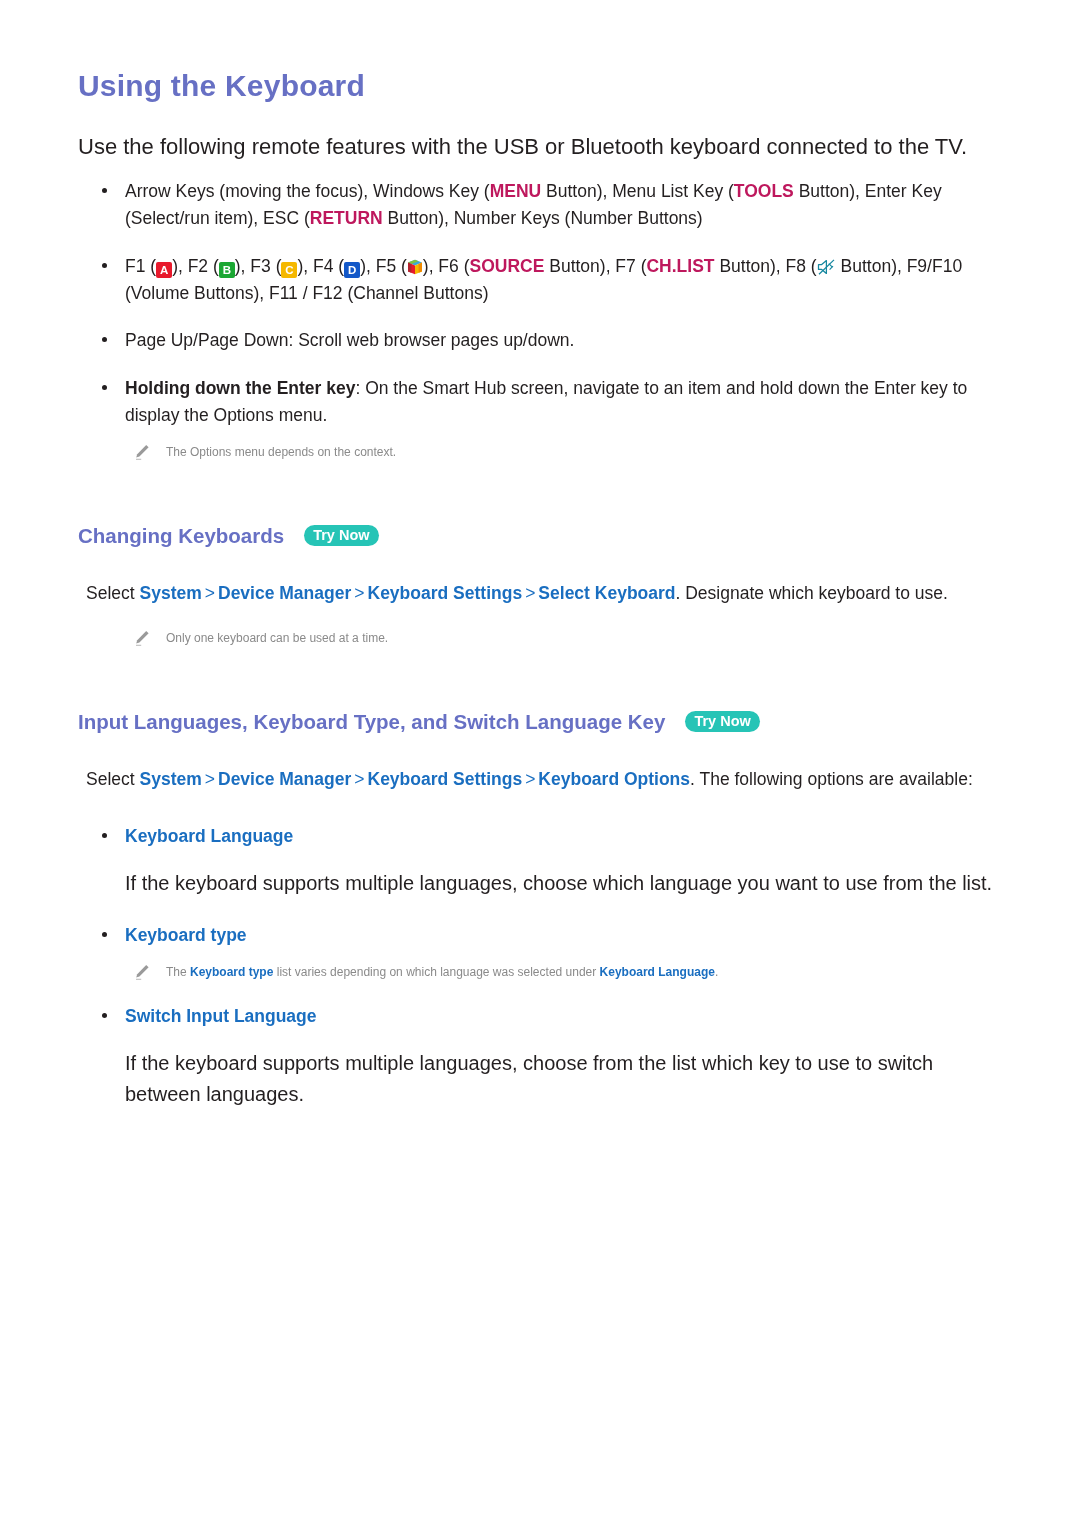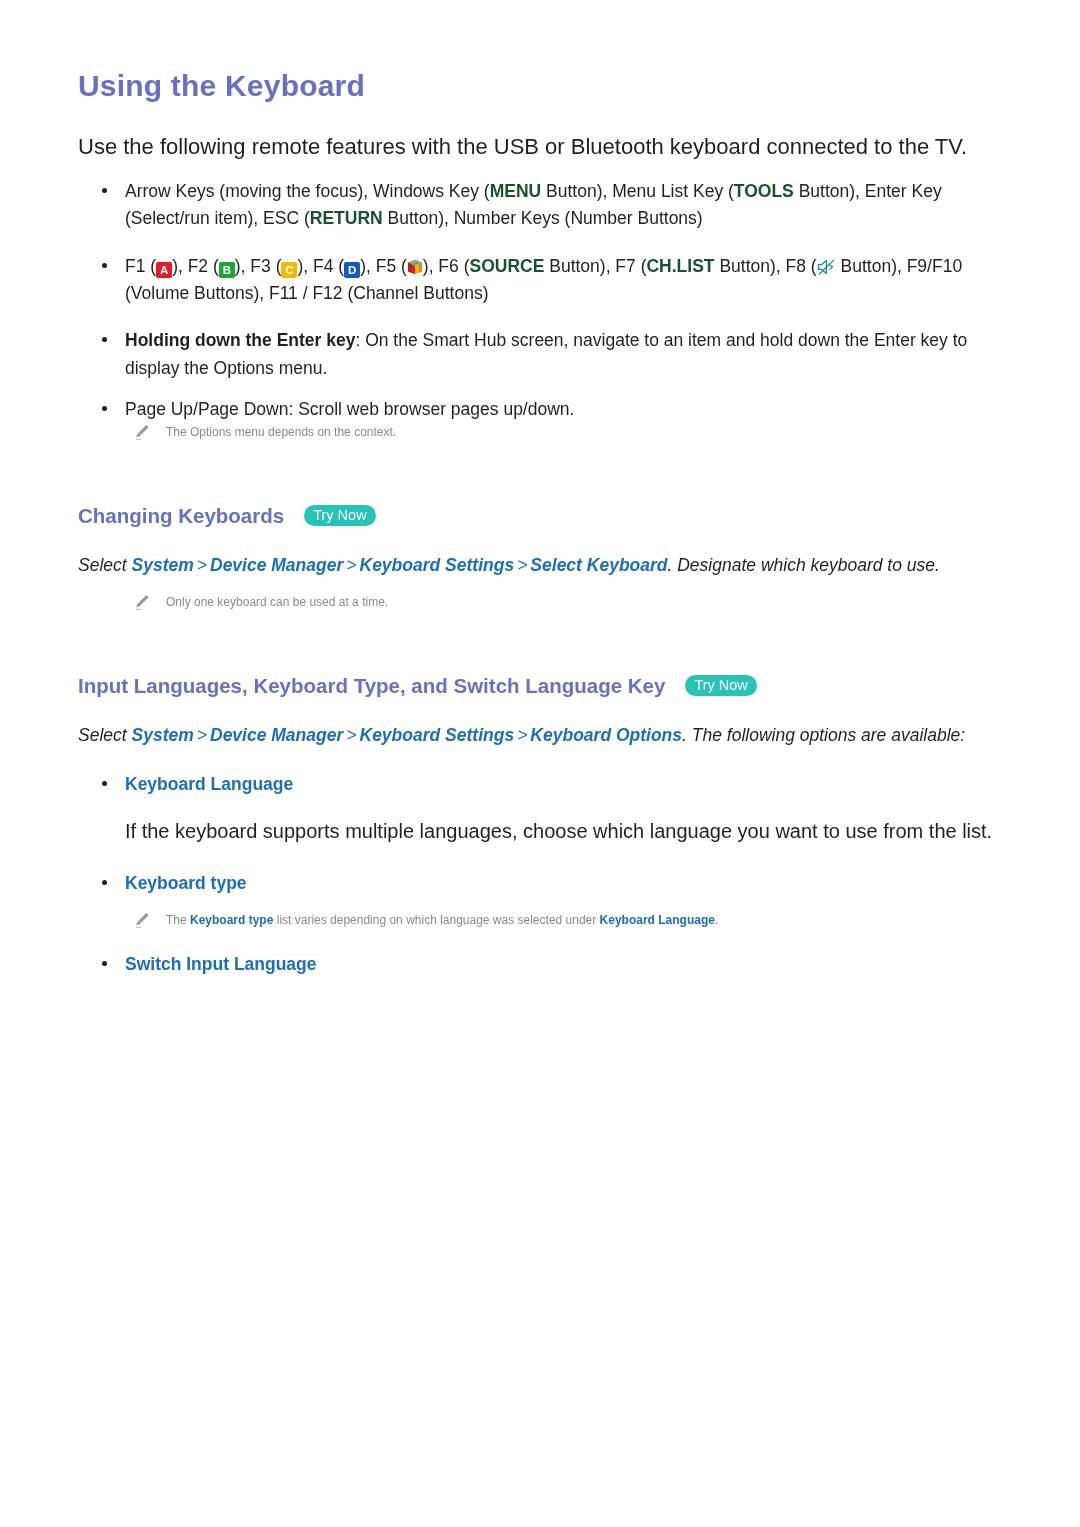--- a/index.html
+++ b/index.html
@@ -42,43 +42,42 @@
     flex-wrap: wrap;
     gap: 12px;
   }
   .section-heading .htext { white-space: pre; }
 
   .trynow {
     display: inline-block;
     background: #26c4b6;
     color: #ffffff;
     font-size: 14.5px;
-    font-weight: normal;
+    font-weight: bold;
     border-radius: 11px;
     padding: 2px 9px 3px 9px;
     line-height: 1.15;
     margin-left: 8px;
     position: relative;
     top: -1px;
     white-space: nowrap;
   }
 
   
   .intro {
     font-size: 22px;
     line-height: 1.55;
     margin: 0 0 14px 0;
     color: #231f20;
   }
   .para {
     font-size: 17.5px;
     line-height: 1.56;
     color: #231f20;
-    margin: 0;
-    font-style: italic;
+    margin: 8px;
   }
 
   
   ul.bullets {
     list-style: none;
     margin: 0;
     padding: 0;
   }
   ul.bullets > li {
     position: relative;
@@ -127,21 +126,21 @@
   }
   .sub-body {
     font-size: 20px;
     line-height: 1.56;
     padding-left: 47px;
     margin: 18px 0 0 0;
     color: #231f20;
   }
 
   
-  .kw      { color: #14532d; font-weight: bold; }
+  .kw      { color: #be185d; font-weight: bold; }
   .link    { color: #1a6ec0; font-weight: bold; }
   .bold    { font-weight: bold; color: #231f20; }
   .gt      { color: #1a6ec0; font-weight: normal; padding: 0 3px; }
 
   
   .note {
     position: relative;
     padding-left: 88px;
     font-size: 12px;
     line-height: 1.5;
@@ -217,26 +216,26 @@
             <polygon points="1,3.6 4.4,5.0 4.4,13.7 1,12.4" fill="#b2232e"></polygon>
             <polygon points="11.6,5.0 15,3.6 15,12.4 11.6,13.8" fill="#f08a00"></polygon>
           </svg></span><span>), F6 (</span><span class="kw">SOURCE</span><span> Button), F7 (</span><span class="kw">CH.LIST</span><span> Button), F8 (</span><span class="muteicon"><svg viewBox="0 0 19 16" width="19" height="16" xmlns="http://www.w3.org/2000/svg">
             <path d="M1.5 5.6 h3.2 L9.4 1.6 v12.8 L4.7 10.4 H1.5 Z" fill="none" stroke="#15879f" stroke-width="1.25" stroke-linejoin="round"></path>
             <line x1="2" y1="15.2" x2="17" y2="0.9" stroke="#15879f" stroke-width="1.25"></line>
             <line x1="11.8" y1="4.6" x2="15.4" y2="8.2" stroke="#15879f" stroke-width="1.15"></line>
             <line x1="12.6" y1="10.6" x2="16.0" y2="7.2" stroke="#15879f" stroke-width="1.15"></line>
           </svg></span><span> Button), F9/F10 (Volume Buttons), F11 / F12 (Channel Buttons)</span>
     </li>
 
+    <li>
+      <span class="dot"></span><span>Page Up/Page Down: Scroll web browser pages up/down.</span>
+    </li>
+
     <li style="margin-bottom:14px;">
       <span class="dot"></span><span class="bold">Holding down the Enter key</span><span>: On the Smart Hub screen, navigate to an item and hold down the Enter key to display the Options menu.</span>
-    </li>
-
-    <li>
-      <span class="dot"></span><span>Page Up/Page Down: Scroll web browser pages up/down.</span>
     </li>
   </ul>
 
   <div class="note">
     <span class="pencil"><svg viewBox="0 0 17 17" width="17" height="17" xmlns="http://www.w3.org/2000/svg">
           <path d="M12.2 0.9 L14.6 3.3 L5.4 12.5 L2.2 13.6 L3.2 10.3 Z" fill="#9a9a9a"></path>
           <path d="M2.0 15.3 L7.2 15.3" stroke="#bdbdbd" stroke-width="1.1"></path>
         </svg></span>
     <span>The Options menu depends on the context.</span>
   </div>
@@ -300,14 +299,15 @@
     <span>The </span><span class="kw-note">Keyboard type</span><span> list varies depending on which language was selected under </span><span class="kw-note">Keyboard Language</span><span>.</span>
   </div>
 
   <div class="gap-md"></div>
 
   <ul class="subbullets">
     <li>
       <span class="dot"></span><span class="sub-head">Switch Input Language</span>
     </li>
   </ul>
+  <p class="sub-body">If the keyboard supports multiple languages, choose from the list which key to use to switch between languages.</p>
 
 </div>
 
 </body></html>

